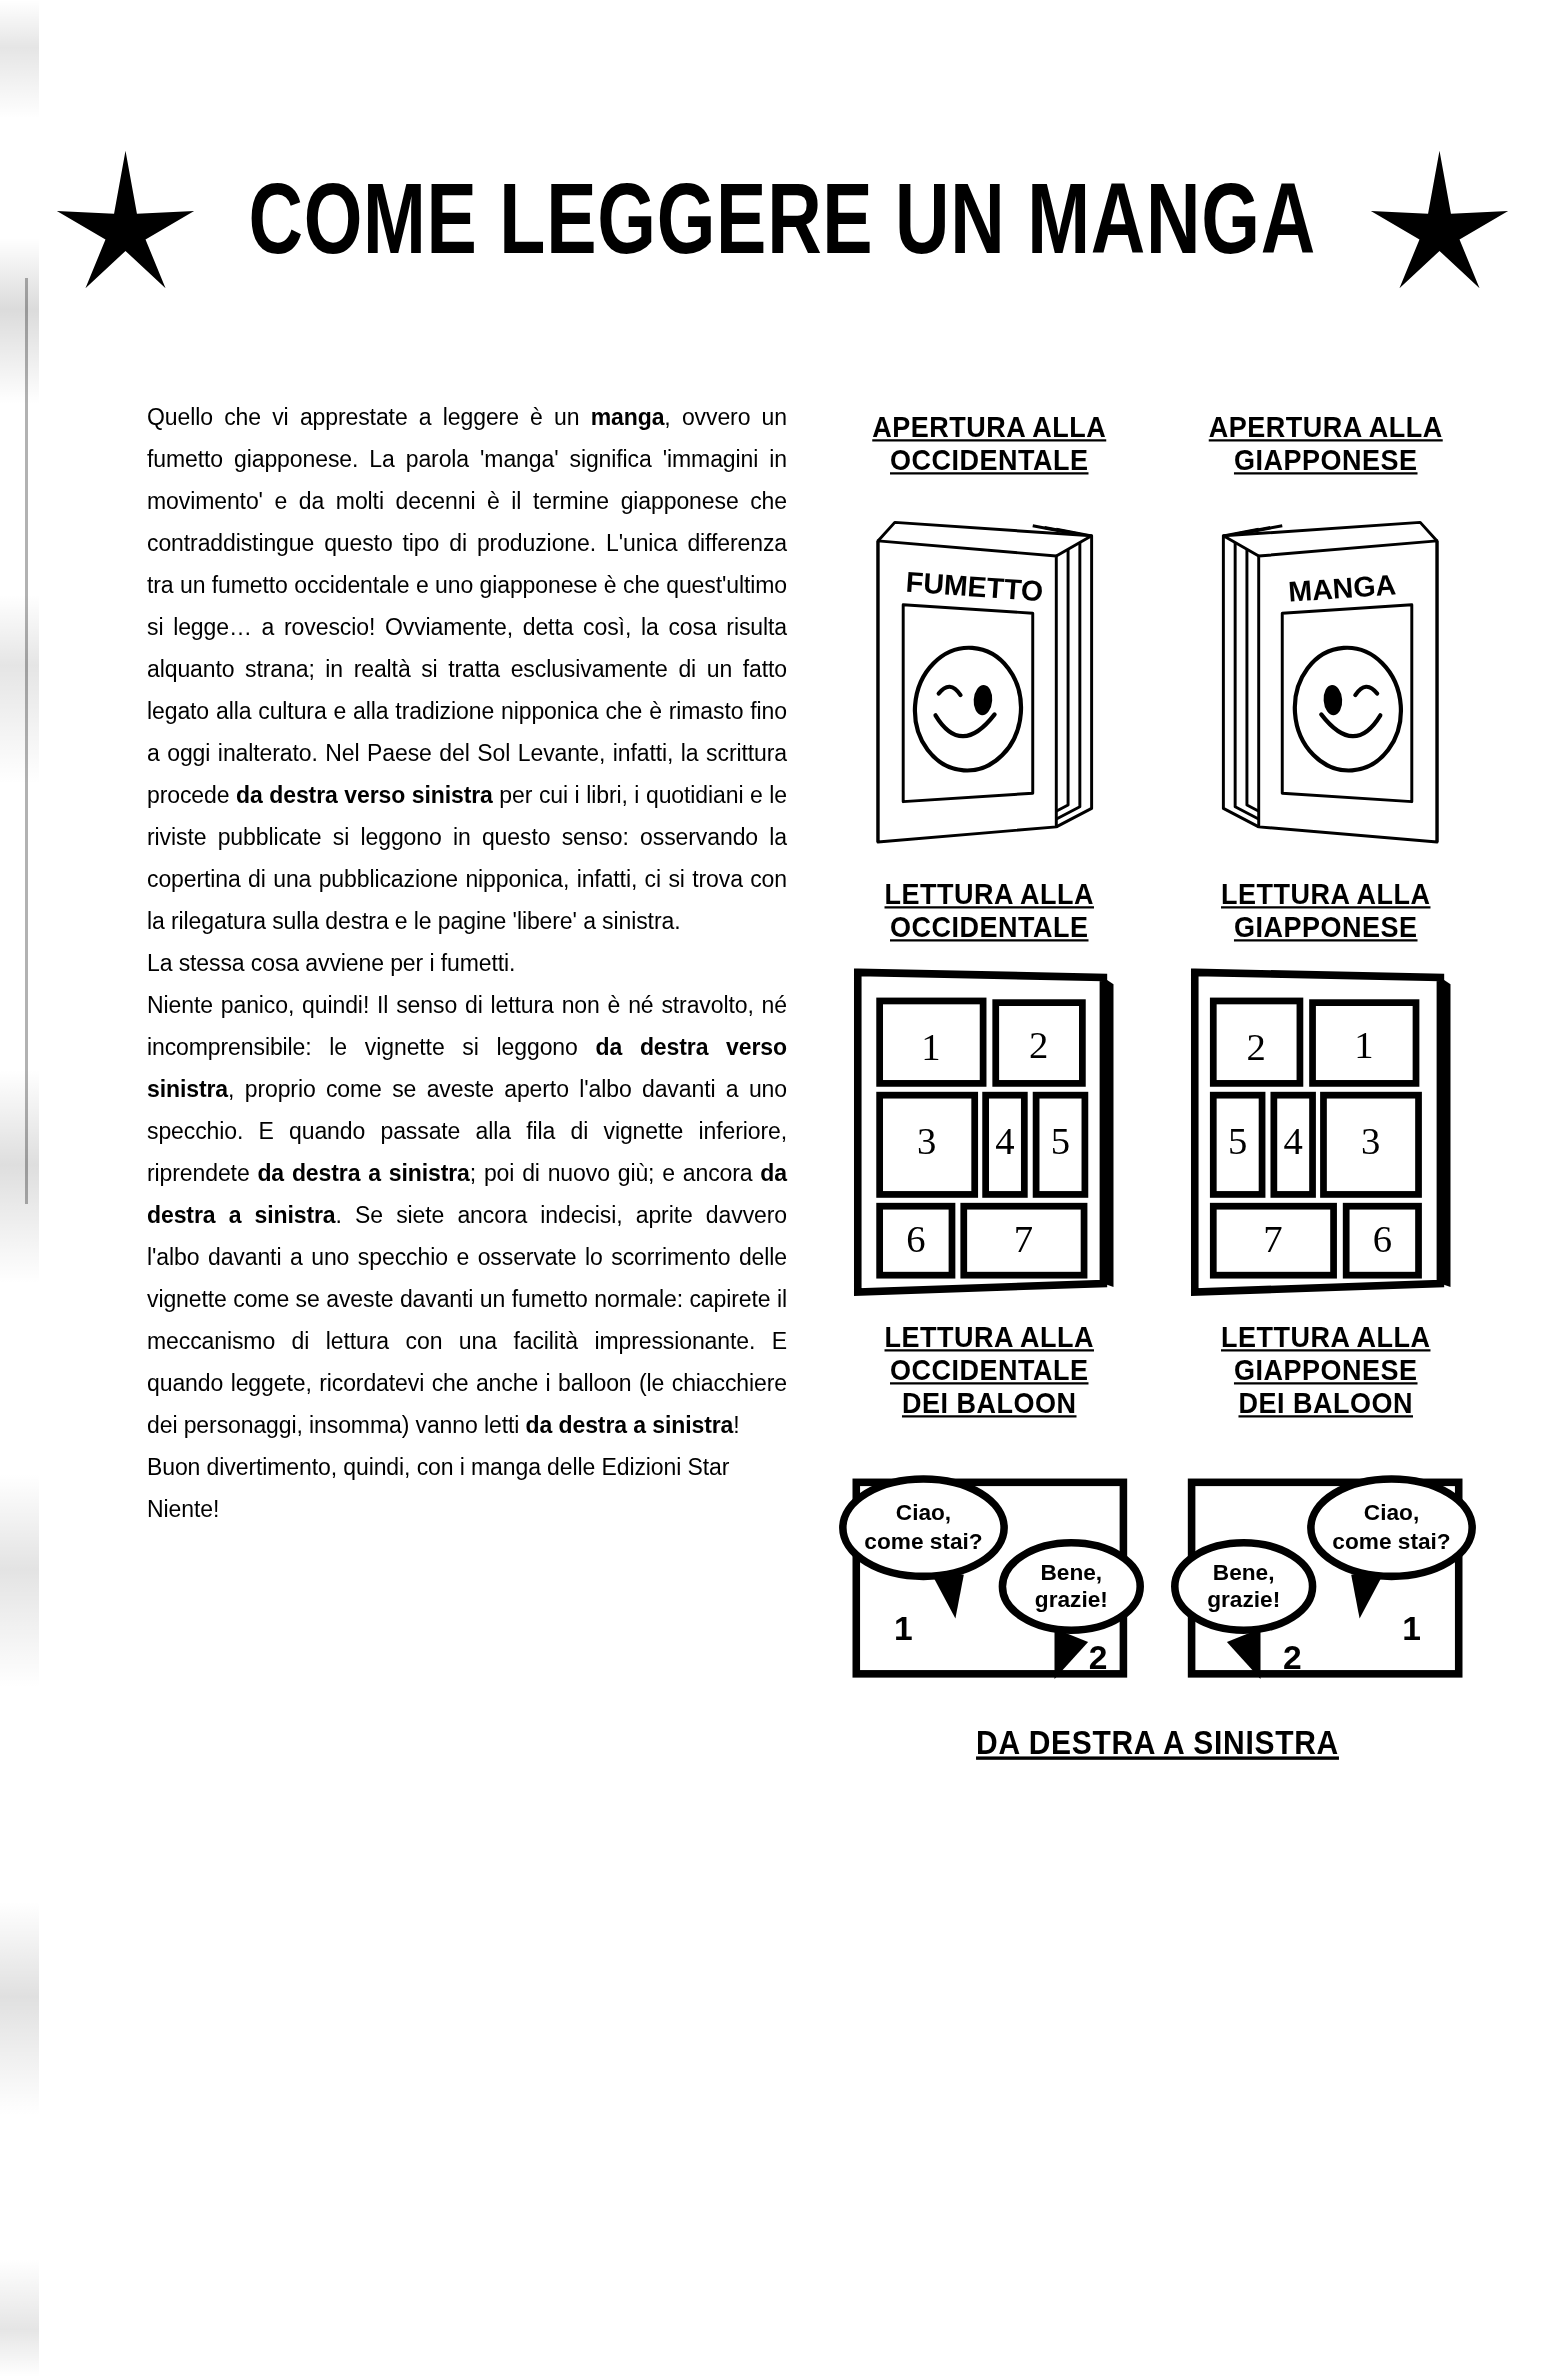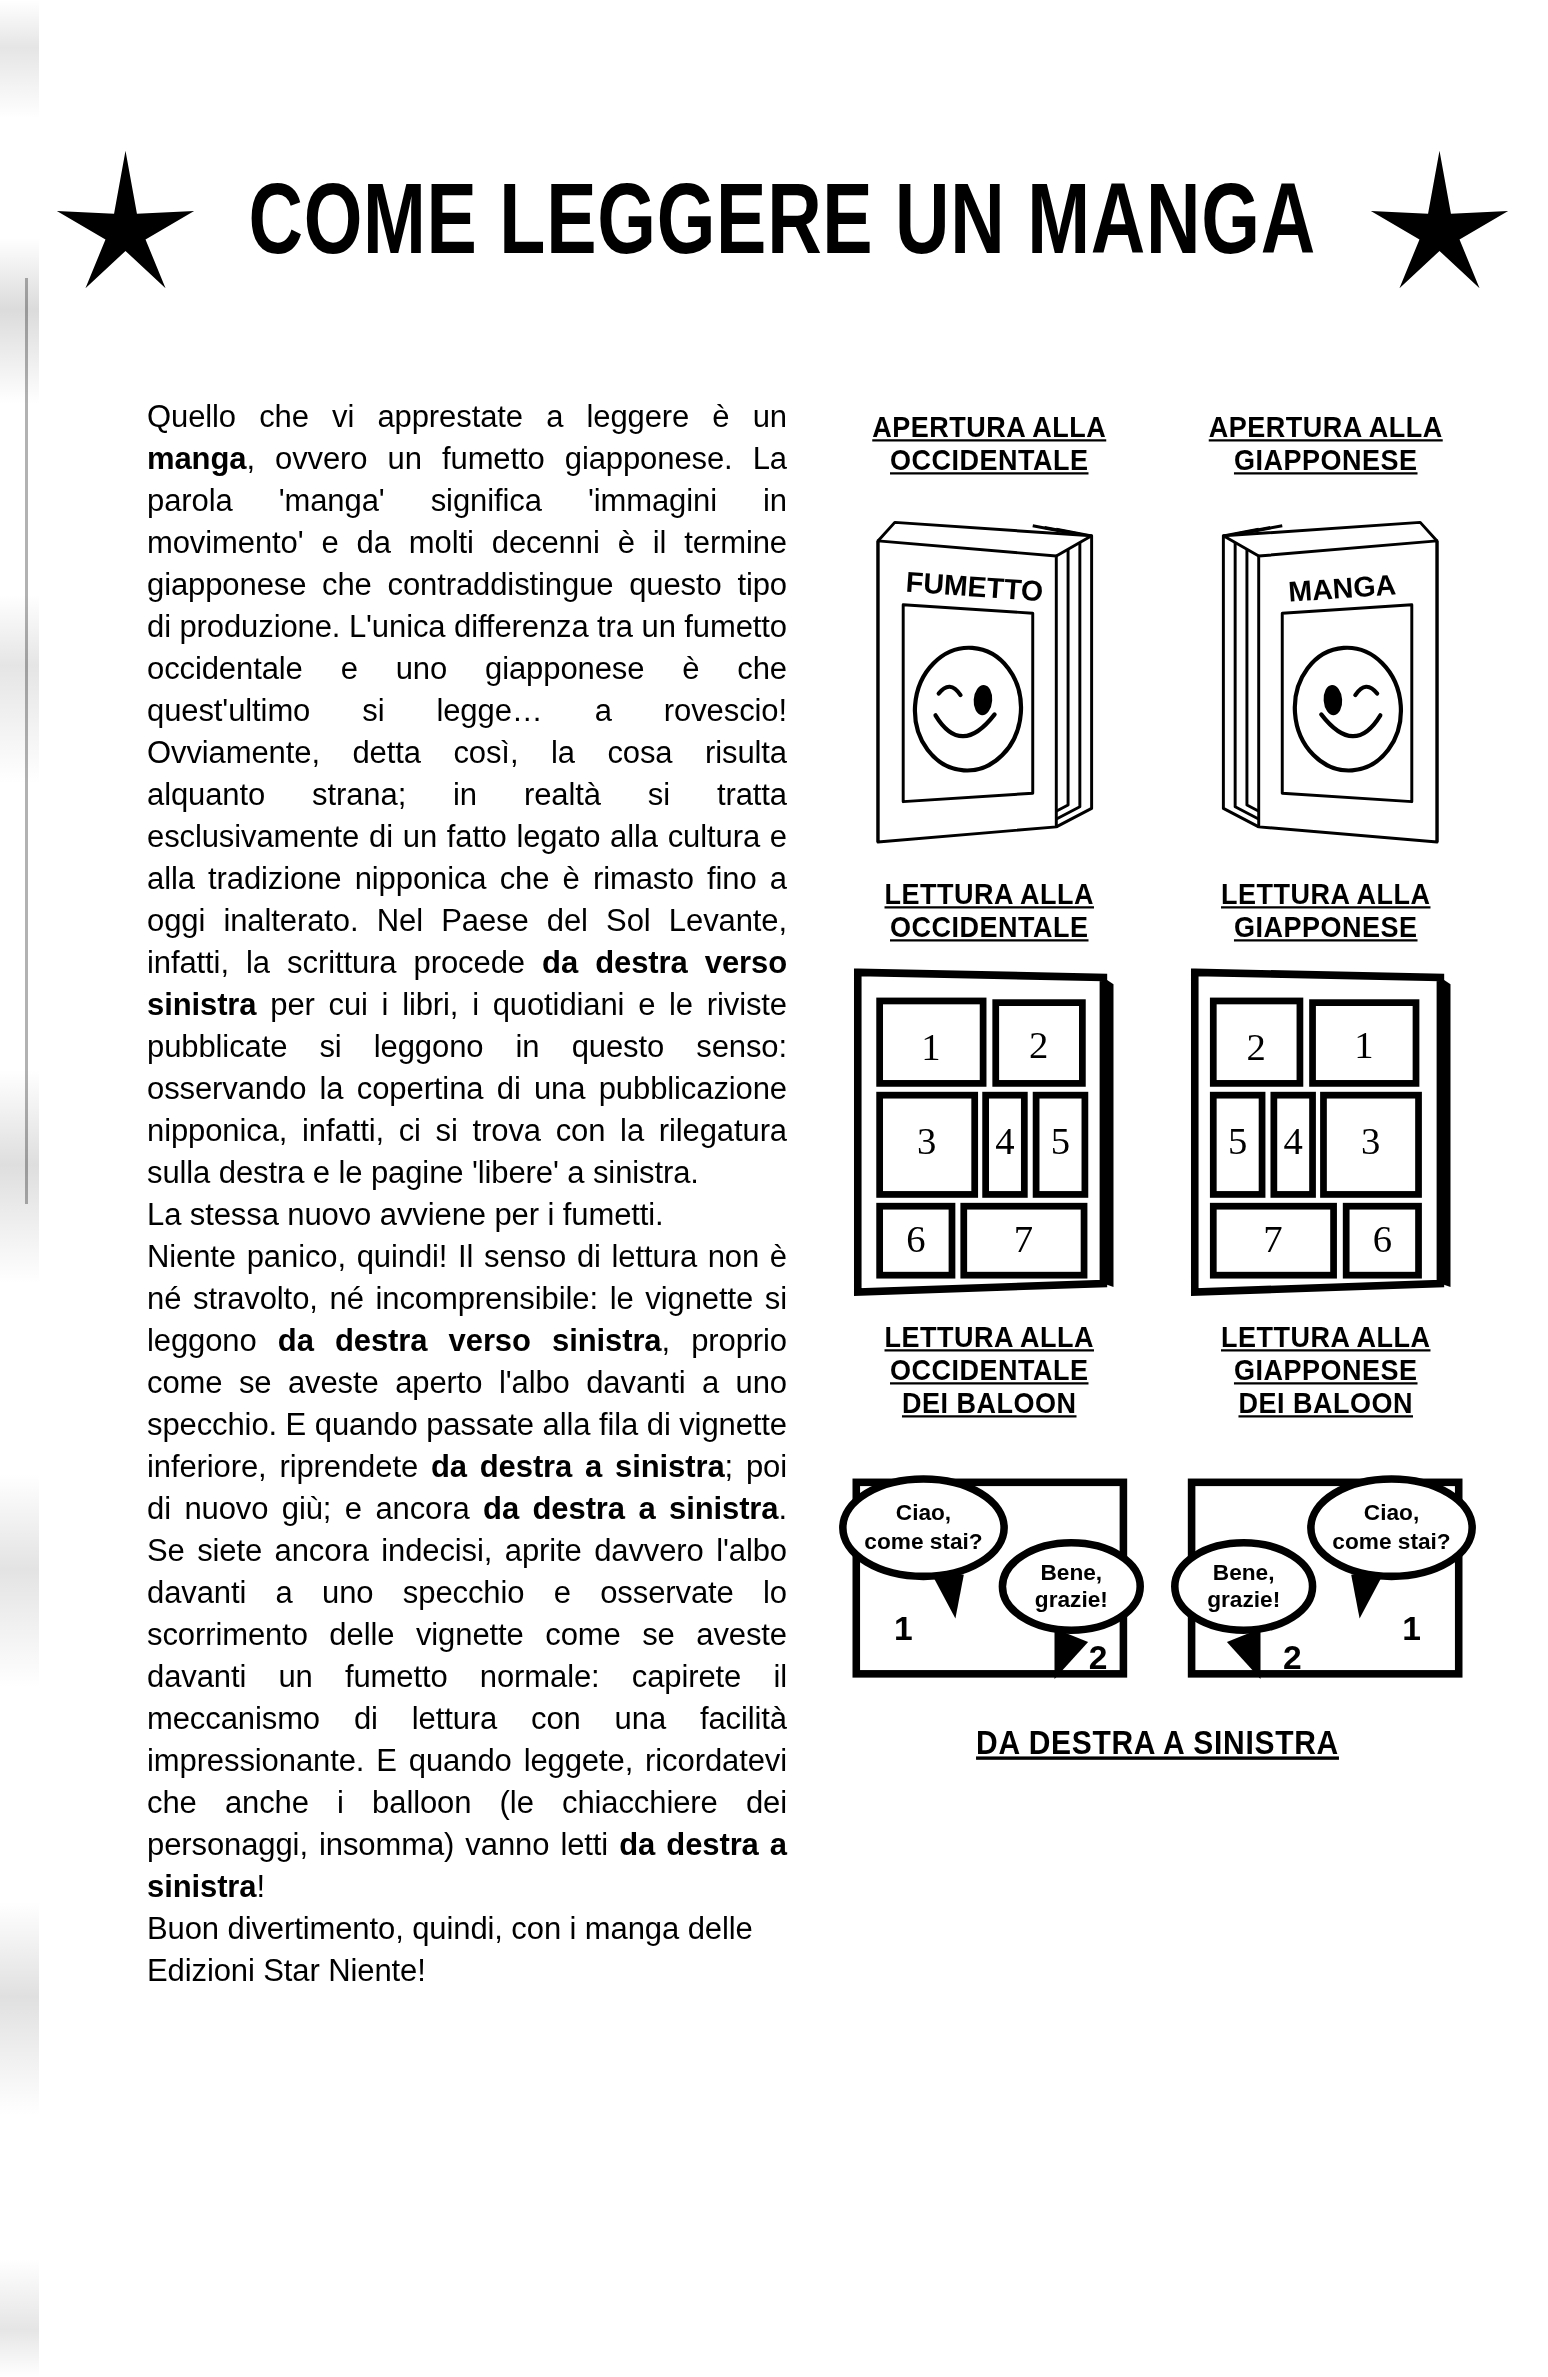--- a/index.html
+++ b/index.html
@@ -44,21 +44,21 @@
     transform:scaleX(0.92) scaleY(1.22);
     white-space:nowrap;
     line-height:1;
   }
 
   
   .cols { position:absolute; left:0; top:396px; width:1549px; }
 
   .left-col {
     position:absolute; left:147px; top:0; width:640px;
-    font-size:31px;
+    font-size:23px;
     line-height:42px;
     text-align:justify;
     letter-spacing:-0.1px;
   }
   .left-col p { margin:0; }
   .left-col b { font-weight:bold; }
   .nojust { text-align:left; }
 
   .right-col { position:absolute; left:821px; top:0; width:673px;text-decoration:underline; }
 
@@ -96,21 +96,21 @@
   <div class="doc-title">COME LEGGERE UN MANGA</div>
   <svg class="star" viewBox="0 0 100 100">
     <path d="M50 2 L58 46 L98 44 L64 64 L78 98 L50 72 L22 98 L36 64 L2 44 L42 46 Z" fill="#000"></path>
   </svg>
 </div>
 
 <div class="cols">
 
   <div class="left-col" id="article-body">
       <p><span>Quello che vi apprestate a leggere è un </span><b>manga</b><span>, ovvero un fumetto giapponese. La parola 'manga' significa 'immagini in movimento' e da molti decenni è il termine giapponese che contraddistingue questo tipo di produzione. L'unica differenza tra un fumetto occidentale e uno giapponese è che quest'ultimo si legge… a rovescio! Ovviamente, detta così, la cosa risulta alquanto strana; in realtà si tratta esclusivamente di un fatto legato alla cultura e alla tradizione nipponica che è rimasto fino a oggi inalterato. Nel Paese del Sol Levante, infatti, la scrittura procede </span><b>da destra verso sinistra</b><span> per cui i libri, i quotidiani e le riviste pubblicate si leggono in questo senso: osservando la copertina di una pubblicazione nipponica, infatti, ci si trova con la rilegatura sulla destra e le pagine 'libere' a sinistra.</span></p>
-      <p class="nojust"><span>La stessa nuovo avviene per i fumetti.</span></p>
+      <p class="nojust"><span>La stessa cosa avviene per i fumetti.</span></p>
       <p><span>Niente panico, quindi! Il senso di lettura non è né stravolto, né incomprensibile: le vignette si leggono </span><b>da destra verso sinistra</b><span>, proprio come se aveste aperto l'albo davanti a uno specchio. E quando passate alla fila di vignette inferiore, riprendete </span><b>da destra a sinistra</b><span>; poi di nuovo giù; e ancora </span><b>da destra a sinistra</b><span>. Se siete ancora indecisi, aprite davvero l'albo davanti a uno specchio e osservate lo scorrimento delle vignette come se aveste davanti un fumetto normale: capirete il meccanismo di lettura con una facilità impressionante. E quando leggete, ricordatevi che anche i balloon (le chiacchiere dei personaggi, insomma) vanno letti </span><b>da destra a sinistra</b><span>!</span></p>
       <p class="nojust"><span>Buon divertimento, quindi, con i manga delle Edizioni Star Niente!</span></p>
     </div>
 
   <div class="right-col">
 
     <div class="cap-row" style="margin-top:15px;">
       <div>
         <div class="cap">APERTURA ALLA</div>
         <div class="cap">OCCIDENTALE</div>

